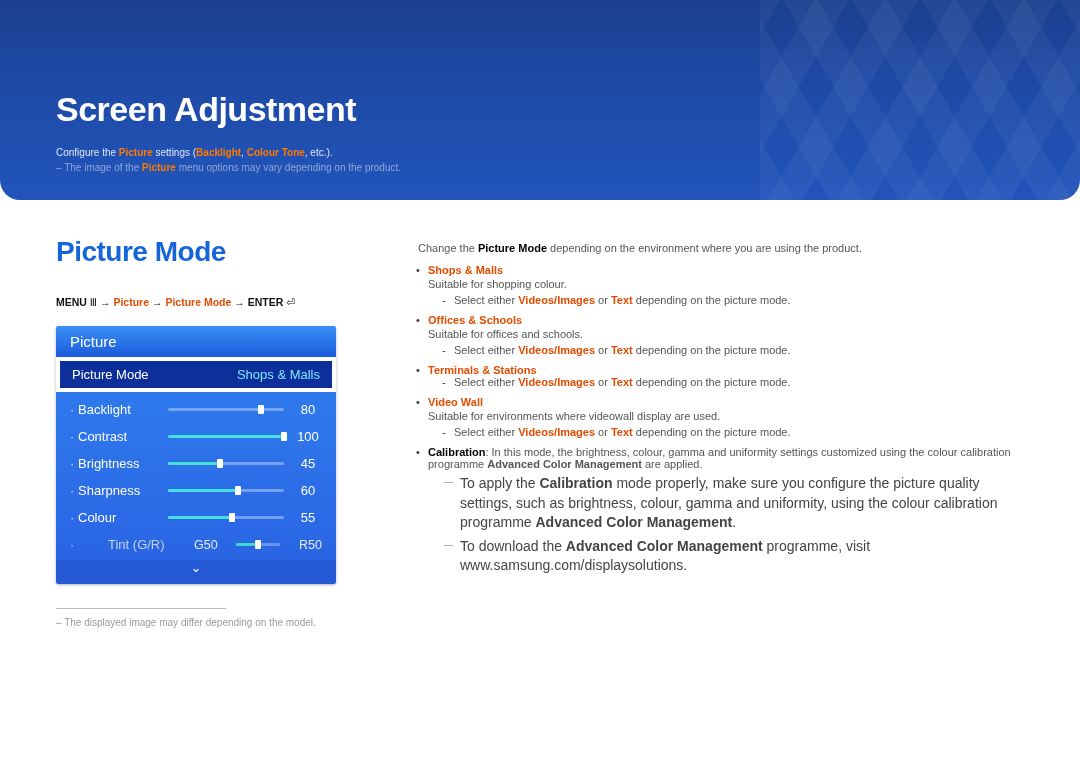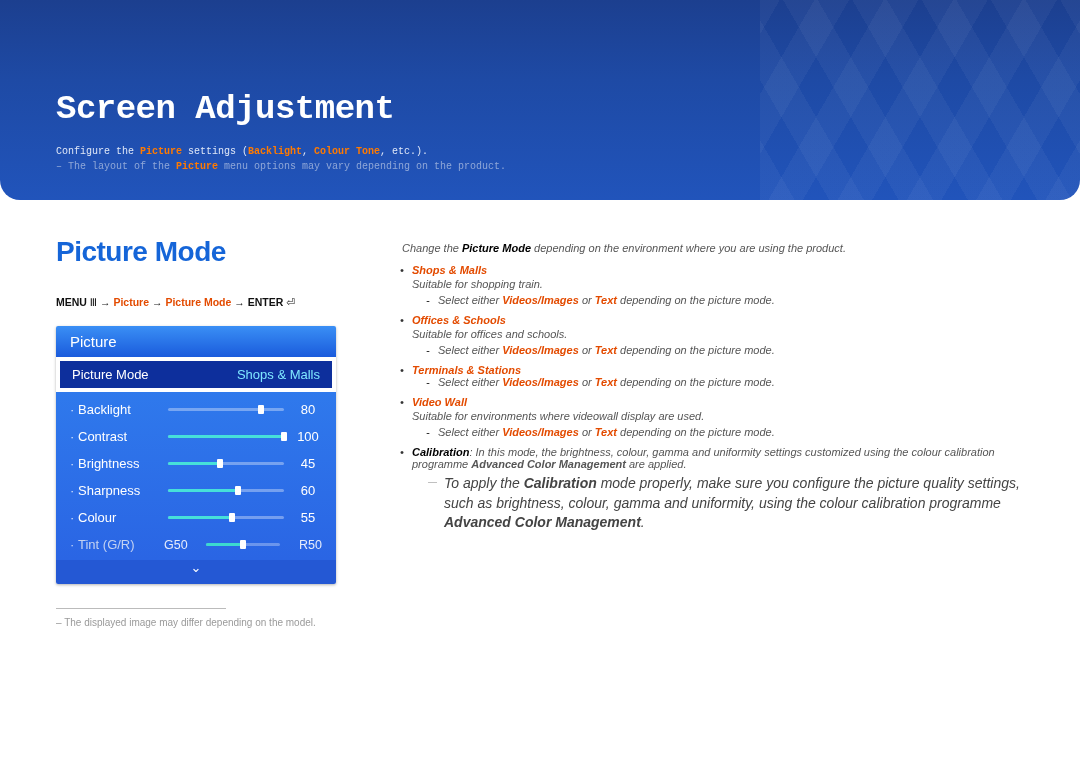--- a/index.html
+++ b/index.html
@@ -16,21 +16,20 @@
   .banner {
     width: 100%;
     height: 200px;
     background: linear-gradient(180deg, #1c3f8f 0%, #1e4aa5 40%, #2154bb 100%);
     color: #fff;
     padding: 90px 0 0 56px;
     border-bottom-left-radius: 20px;
     border-bottom-right-radius: 20px;
     position: relative;
     overflow: hidden;
-    font-family: Liberation Mono, monospace;
   }
   .banner::after{
     content:"";
     position:absolute;
     right:0; top:0; bottom:0; width:320px;
     background:
       repeating-linear-gradient(60deg, rgba(255,255,255,.04) 0 30px, rgba(255,255,255,0) 30px 60px),
       repeating-linear-gradient(-60deg, rgba(255,255,255,.04) 0 30px, rgba(255,255,255,0) 30px 60px);
   }
   .banner h1 {
@@ -38,24 +37,24 @@
     font-weight: 600;
     letter-spacing: -0.5px;
     margin-bottom: 18px;
   }
   .banner .sub1 { font-size: 10px; color: #dfe7f7; }
   .banner .sub2 { font-size: 10px; color: #8fa7d8; margin-top: 4px; }
   .hi { color: #ff7a00; font-weight: 600; }
   .columns {
     display: flex;
     padding: 36px 56px 0 56px;
-    gap: 46px;
+    gap: 62px;
   }
   .left { width: 300px; flex: 0 0 300px; }
-  .right { flex: 1; padding-top: 6px; color: #555; font-style: italic; }
+  .right { flex: 1; padding-top: 6px; color: #555; }
   .left h2 {
     color: #1565d8;
     font-size: 28px;
     font-weight: 600;
     letter-spacing: -0.5px;
     margin-bottom: 28px;
   }
   .breadcrumb { font-size: 10.5px; font-weight: 700; color: #111; margin-bottom: 18px; }
   .breadcrumb .hi2 { color: #e34b00; font-weight: 700; }
   .breadcrumb .glyph { font-weight: 400; }
@@ -101,21 +100,21 @@
   .row .slider .fill {
     position: absolute; left: 0; top: 0; bottom: 0;
     background: #46e0d9; border-radius: 2px;
   }
   .row .slider .knob {
     position: absolute; top: -3px; width: 6px; height: 9px;
     background: #fff; border-radius: 1px; transform: translateX(-50%);
   }
   .row .num { width: 28px; text-align: center; }
   .tint-row { color: #e7eefc; }
-  .tint-row .name { color: #c3d2f2; }
+  .tint-row .name { color: #c3d2f2; margin-left: 30px; }
   .tint-row .tslider {
     flex: 1; height: 3px; background: rgba(255,255,255,.3);
     position: relative; border-radius: 2px; margin: 0 8px;
   }
   .tint-row .tslider::before {
     content:""; position: absolute; left: 0; top:0; bottom:0; width: 50%;
     background: #3cd9cf; border-radius: 2px 0 0 2px;
   }
   .tint-row .tslider .knob {
     position: absolute; top: -3px; left: 50%; transform: translateX(-50%);
@@ -147,21 +146,21 @@
 </style>
 </head>
 <body>
 
 <div class="banner">
   <h1>Screen Adjustment</h1>
   <p class="sub1">
     <span>Configure the </span><span class="hi">Picture</span><span> settings (</span><span class="hi">Backlight</span><span>, </span><span class="hi">Colour Tone</span><span>, etc.).</span>
   </p>
   <p class="sub2">
-    <span>– The layout of the </span><span class="hi">Picture</span><span> menu options may vary depending on the product.</span>
+    <span>– The image of the </span><span class="hi">Picture</span><span> menu options may vary depending on the product.</span>
   </p>
 </div>
 
 <div class="columns">
   <div class="left">
     <h2>Picture Mode</h2>
 
     <div class="breadcrumb">
       <span>MENU </span><span class="glyph">Ⅲ</span><span> → </span><span class="hi2">Picture</span><span> → </span><span class="hi2">Picture Mode</span><span> → ENTER </span><span class="glyph">⏎</span>
     </div>
@@ -235,21 +234,21 @@
     <p class="footnote">– The displayed image may differ depending on the model.</p>
   </div>
 
   <div class="right">
     <p class="intro">
       <span>Change the </span><b>Picture Mode</b><span> depending on the environment where you are using the product.</span>
     </p>
     <ul class="opts">
       <li>
         <span class="opt-title">Shops &amp; Malls</span>
-        <div class="opt-desc">Suitable for shopping train.</div>
+        <div class="opt-desc">Suitable for shopping colour.</div>
         <div class="sub"><span>Select either </span><span class="opt-title">Videos/Images</span><span> or </span><span class="opt-title">Text</span><span> depending on the picture mode.</span></div>
       </li>
       <li>
         <span class="opt-title">Offices &amp; Schools</span>
         <div class="opt-desc">Suitable for offices and schools.</div>
         <div class="sub"><span>Select either </span><span class="opt-title">Videos/Images</span><span> or </span><span class="opt-title">Text</span><span> depending on the picture mode.</span></div>
       </li>
       <li>
         <span class="opt-title">Terminals &amp; Stations</span>
         <div class="sub"><span>Select either </span><span class="opt-title">Videos/Images</span><span> or </span><span class="opt-title">Text</span><span> depending on the picture mode.</span></div>
@@ -257,16 +256,19 @@
       <li>
         <span class="opt-title">Video Wall</span>
         <div class="opt-desc">Suitable for environments where videowall display are used.</div>
         <div class="sub"><span>Select either </span><span class="opt-title">Videos/Images</span><span> or </span><span class="opt-title">Text</span><span> depending on the picture mode.</span></div>
       </li>
       <li class="calib">
         <span class="label">Calibration</span><span>: In this mode, the brightness, colour, gamma and uniformity settings customized using the colour calibration programme </span><b>Advanced Color Management</b><span> are applied.</span>
         <div class="subdash">
           <span>To apply the </span><b>Calibration</b><span> mode properly, make sure you configure the picture quality settings, such as brightness, colour, gamma and uniformity, using the colour calibration programme </span><b>Advanced Color Management</b><span>.</span>
         </div>
+        <div class="subdash">
+          <span>To download the </span><b>Advanced Color Management</b><span> programme, visit www.samsung.com/displaysolutions.</span>
+        </div>
       </li>
     </ul>
   </div>
 </div>
 
 </body></html>

